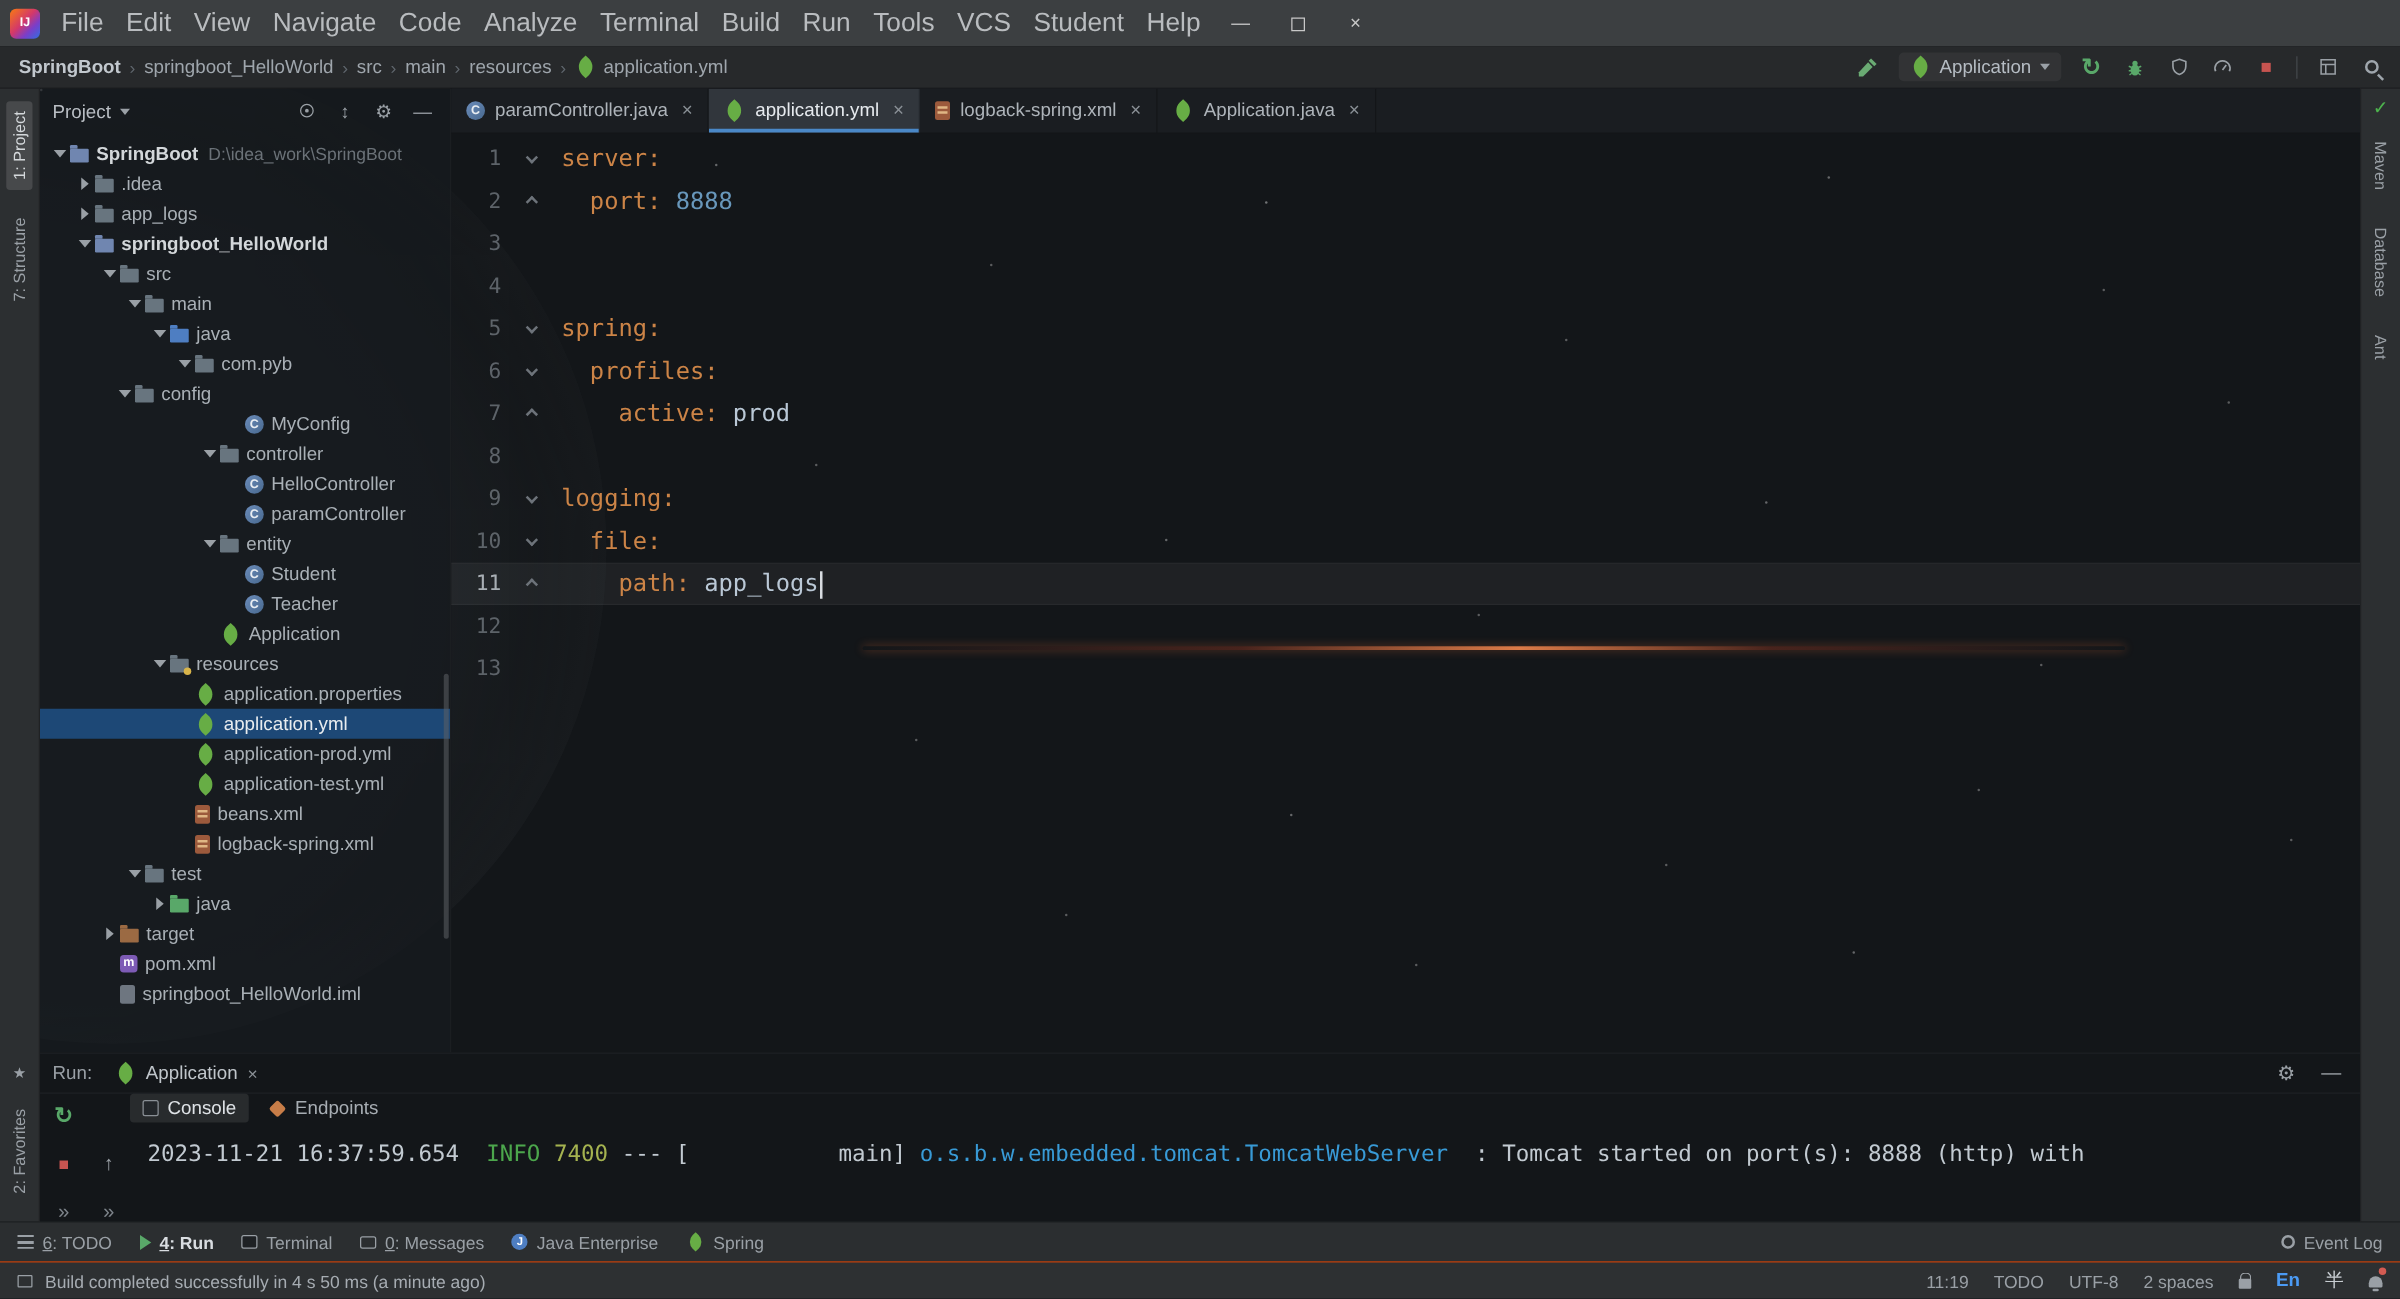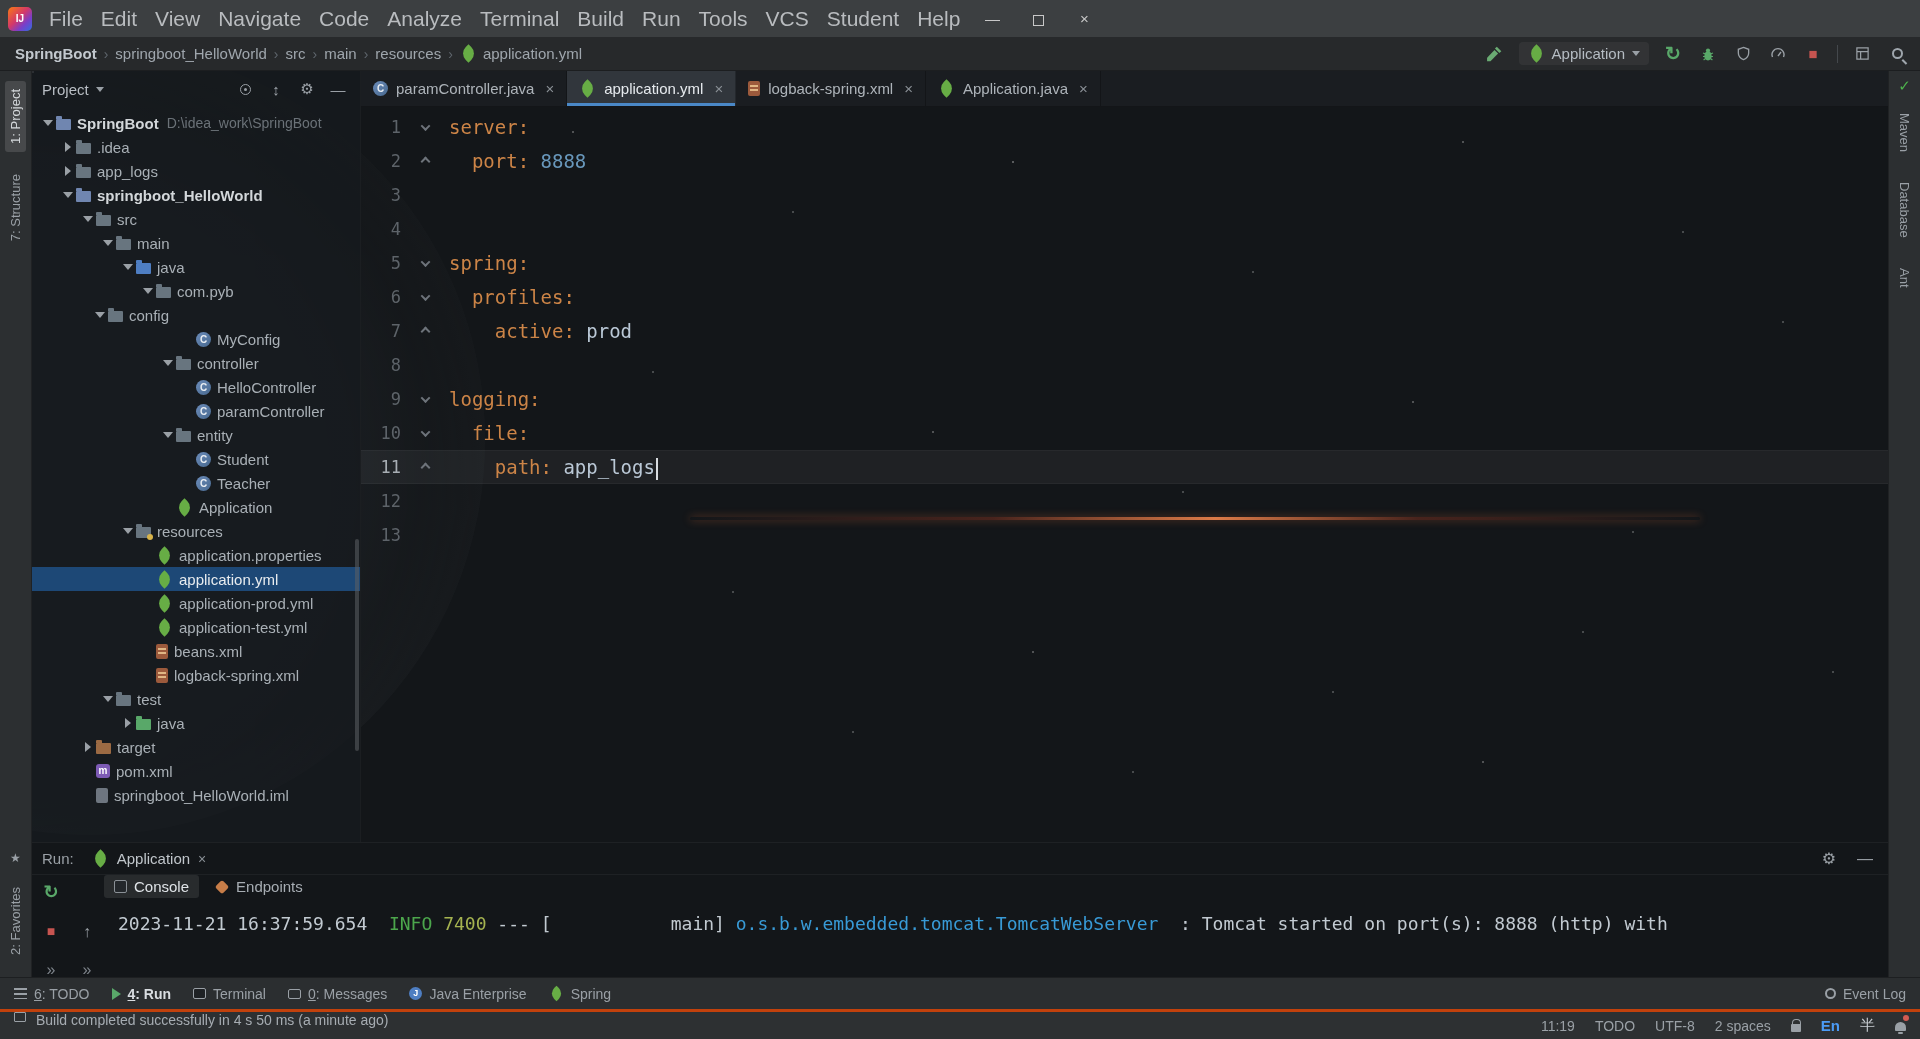--- a/index.html
+++ b/index.html
@@ -161,21 +161,21 @@
   .bbright{margin-left:auto;display:flex;align-items:center;gap:8px}
   .mi{display:inline-block;position:relative}
   .mi-todo{width:13px;height:11px;background:repeating-linear-gradient(180deg,#9aa0a6 0 2px,rgba(0,0,0,0) 2px 5px)}
   .mi-run{width:0;height:0;border-left:9px solid #59a869;border-top:6px solid transparent;border-bottom:6px solid transparent}
   .mi-term{width:13px;height:11px;background:#1e2124;border:1px solid #9aa0a6;border-radius:2px}
   .mi-msg{width:13px;height:10px;border:1px solid #9aa0a6;border-radius:2px}
   .mi-jee{width:13px;height:13px;border-radius:50%;background:#4e7ec2;color:#fff;font:700 9px/13px "Liberation Sans",sans-serif;text-align:center}
   .mi-ring{width:11px;height:11px;border:2px solid #9aa0a6;border-radius:50%}
   .mi-win{width:12px;height:10px;border:1px solid #9aa0a6;border-radius:1px}
 
-  .statusbar{flex:0 0 30px;background:#2d3032;border-top:3px solid #c2410c;display:flex;padding:0 14px;font-size:14px;color:#9aa0a6;gap:10px}
+  .statusbar{flex:0 0 30px;background:#2d3032;border-top:1px solid #c2410c;display:flex;align-items:center;padding:0 14px;font-size:14px;color:#9aa0a6;gap:10px}
   .sb-msg{color:#a6acb2}
   .sbright{margin-left:auto;display:flex;align-items:center;gap:20px}
   .sb-en{color:#4b9bf5;font-weight:700;font-size:15px}
   .sb-han{color:#c8cdd2;font-size:15px}
   .lock{width:10px;height:8px;background:#9aa0a6;border-radius:1px;position:relative;margin-top:4px;display:inline-block}
   .lock::before{content:"";position:absolute;left:1px;top:-5px;width:7px;height:5px;border:1.5px solid #9aa0a6;border-bottom:none;border-radius:4px 4px 0 0}
   .bellwrap{position:relative;display:inline-block}
   .bell{display:inline-block;width:11px;height:9px;background:#9aa0a6;border-radius:6px 6px 1px 1px;position:relative}
   .bell::after{content:"";position:absolute;left:3px;bottom:-3px;width:5px;height:2px;background:#9aa0a6;border-radius:1px}
   .reddot{position:absolute;right:-3px;top:-3px;width:6px;height:6px;border-radius:50%;background:#d35b52}

